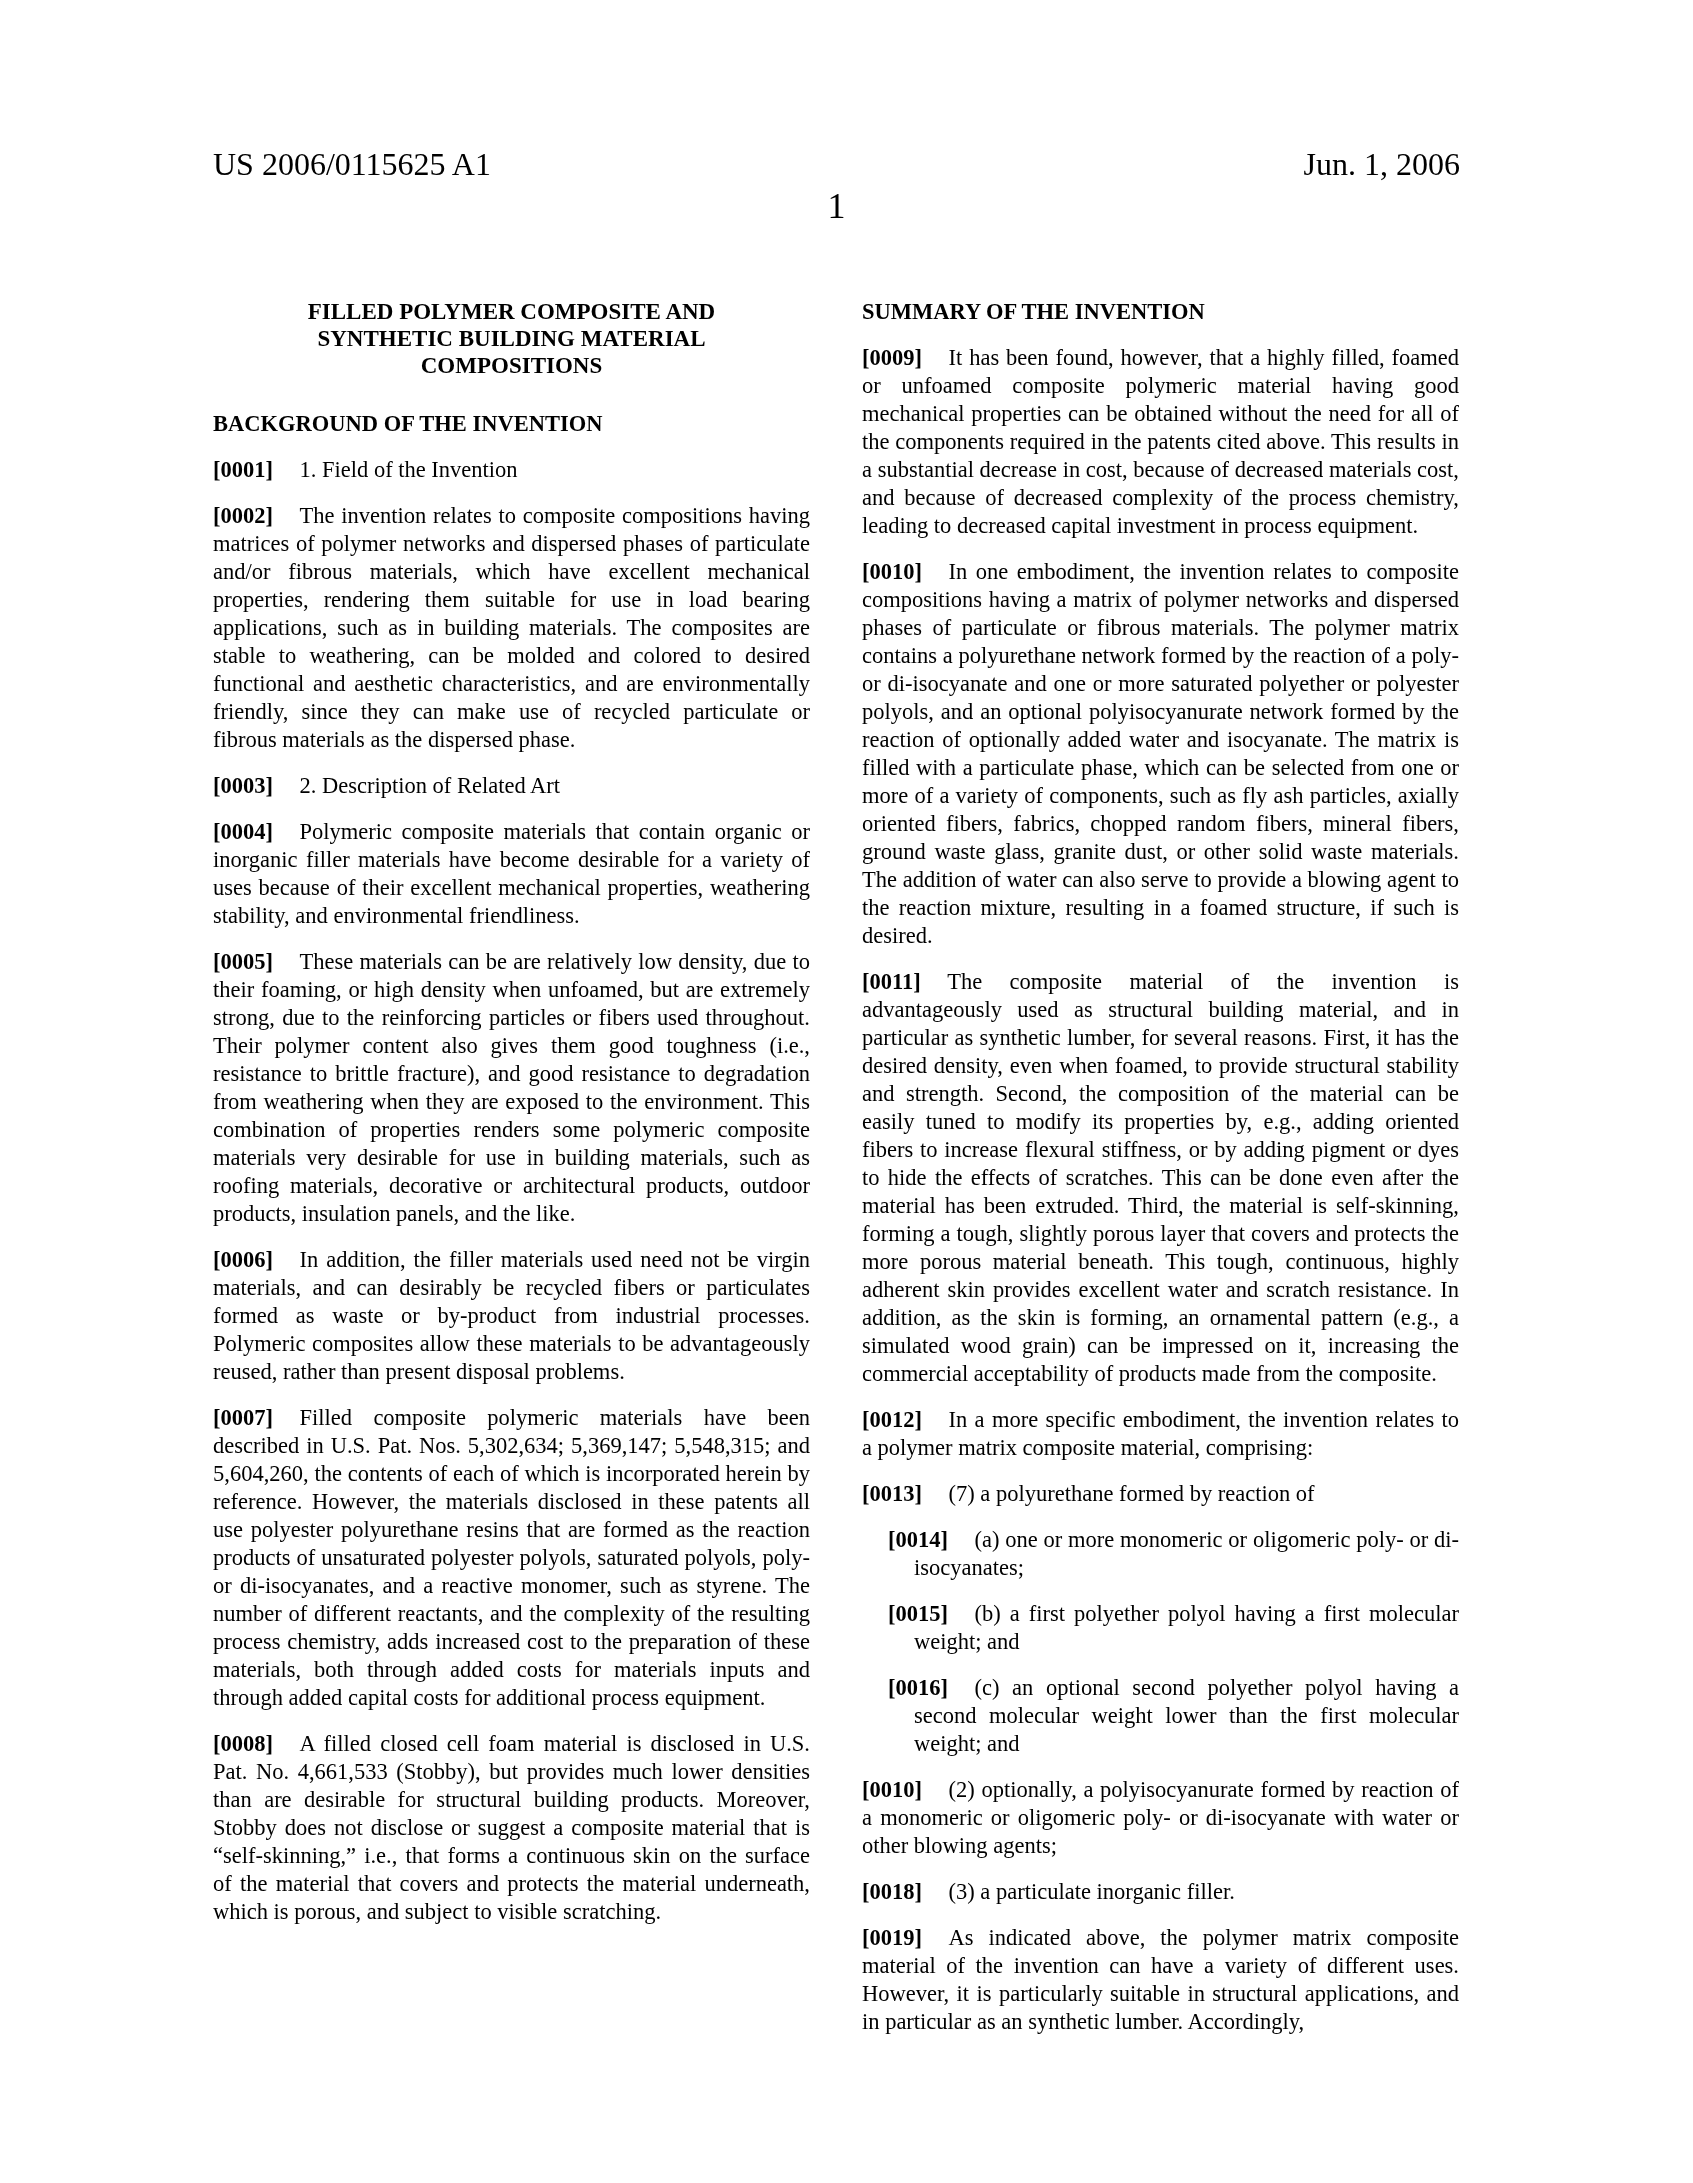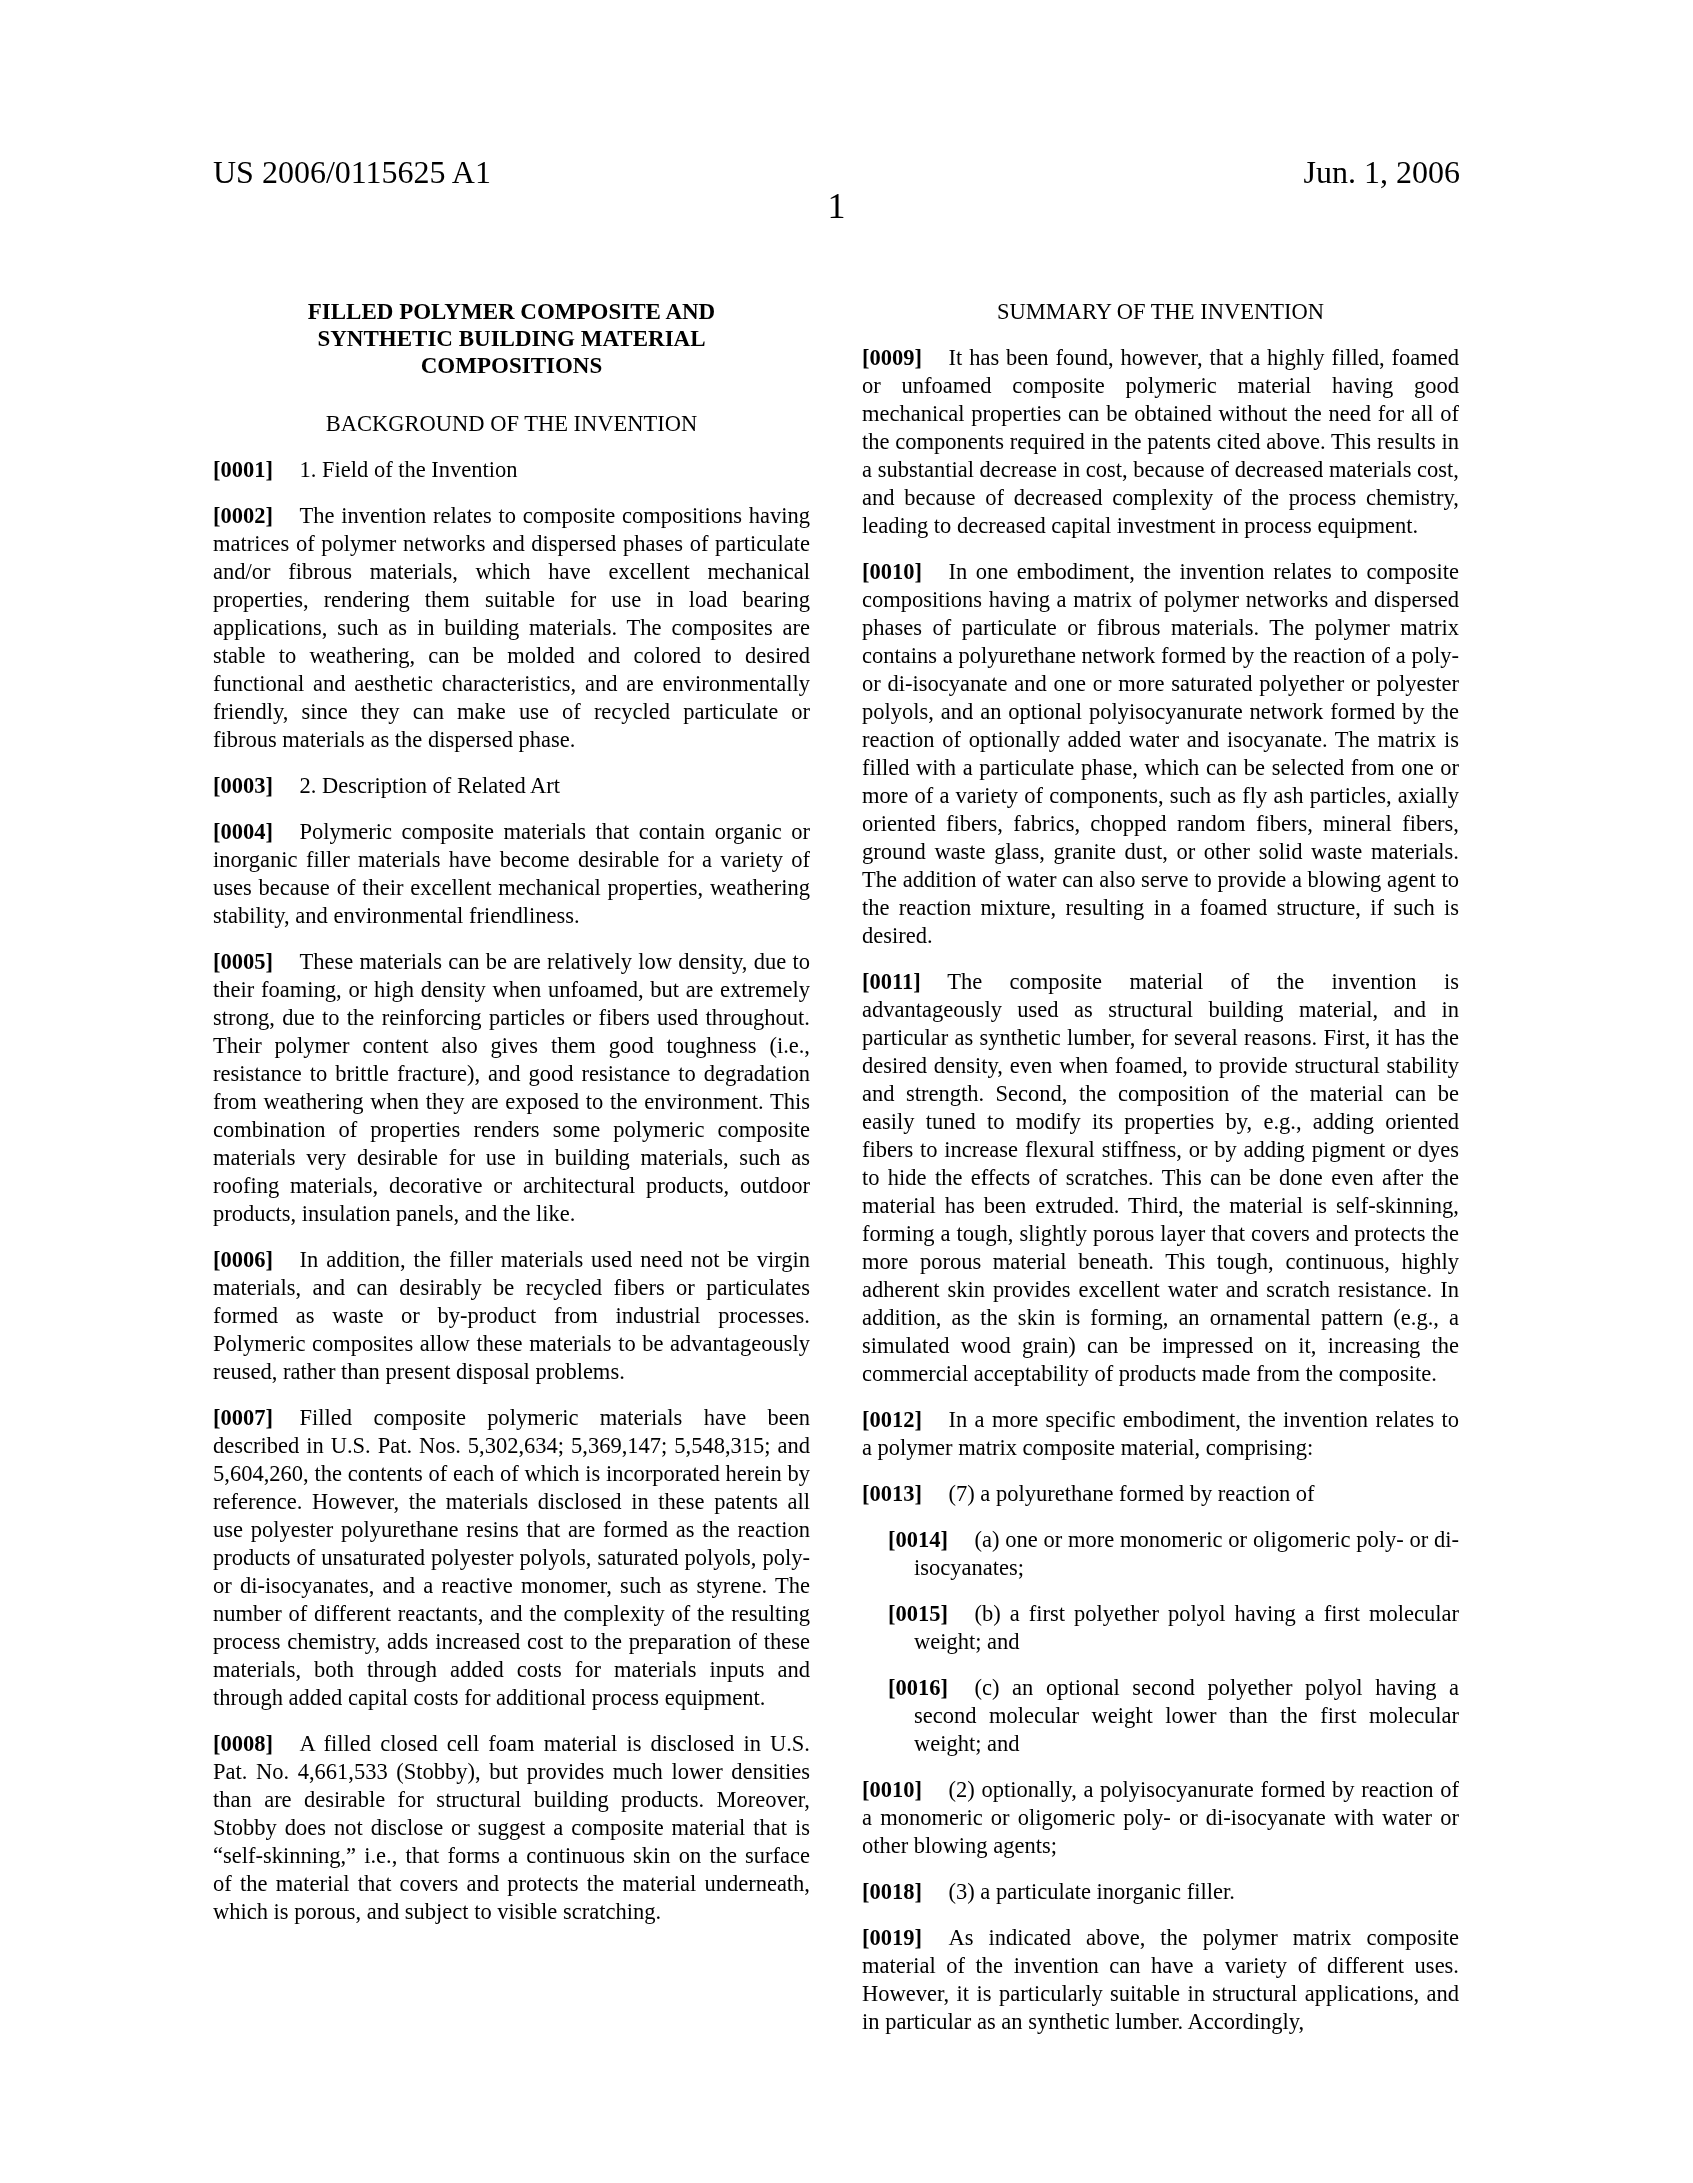--- a/index.html
+++ b/index.html
@@ -11,21 +11,21 @@
     font-family: "Liberation Serif", serif;
     position: relative;
     overflow: hidden;
   }
   .page { position: absolute; inset: 0; }
 
   .running-header {
     position: absolute;
     left: 213px;
     right: 234px;
-    top: 156px;
+    top: 148px;
     display: flex;
     justify-content: space-between;
     font-size: 32px;
     line-height: 32px;
     white-space: nowrap;
   }
 
   .page-number {
     position: absolute;
     left: 213px;
@@ -64,22 +64,22 @@
     text-align: center;
     white-space: pre-line;
     hyphens: none;
   }
 
   .section-heading {
     margin: 0 0 18.5px 0;
     padding: 0;
     font-size: 22.5px;
     line-height: 27px;
-    font-weight: normal;
-    text-align: center;
+    font-weight: bold;
+    text-align: left;
     hyphens: none;
   }
 
   .para { margin: 0 0 18px 0; padding: 0; }
   .para:last-child { margin-bottom: 0; }
   .para-num { font-weight: bold; margin-right: 26.5px; }
   .para.indent { padding-left: 52px; text-indent: -26px; font-family: Liberation Serif, serif; }
 </style>
 </head>
 <body>

